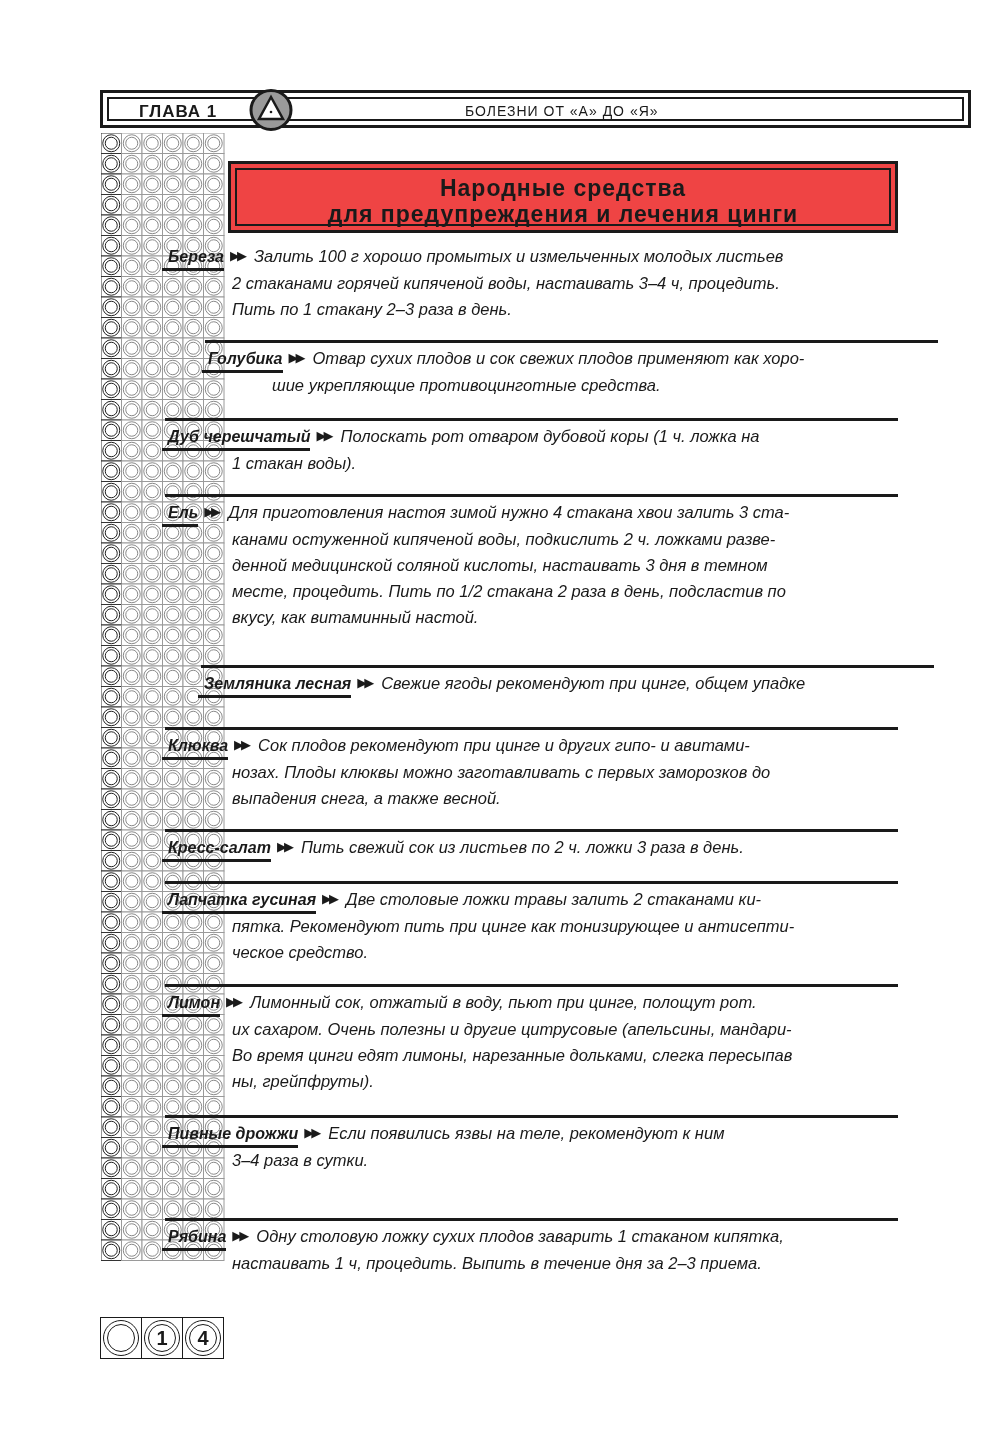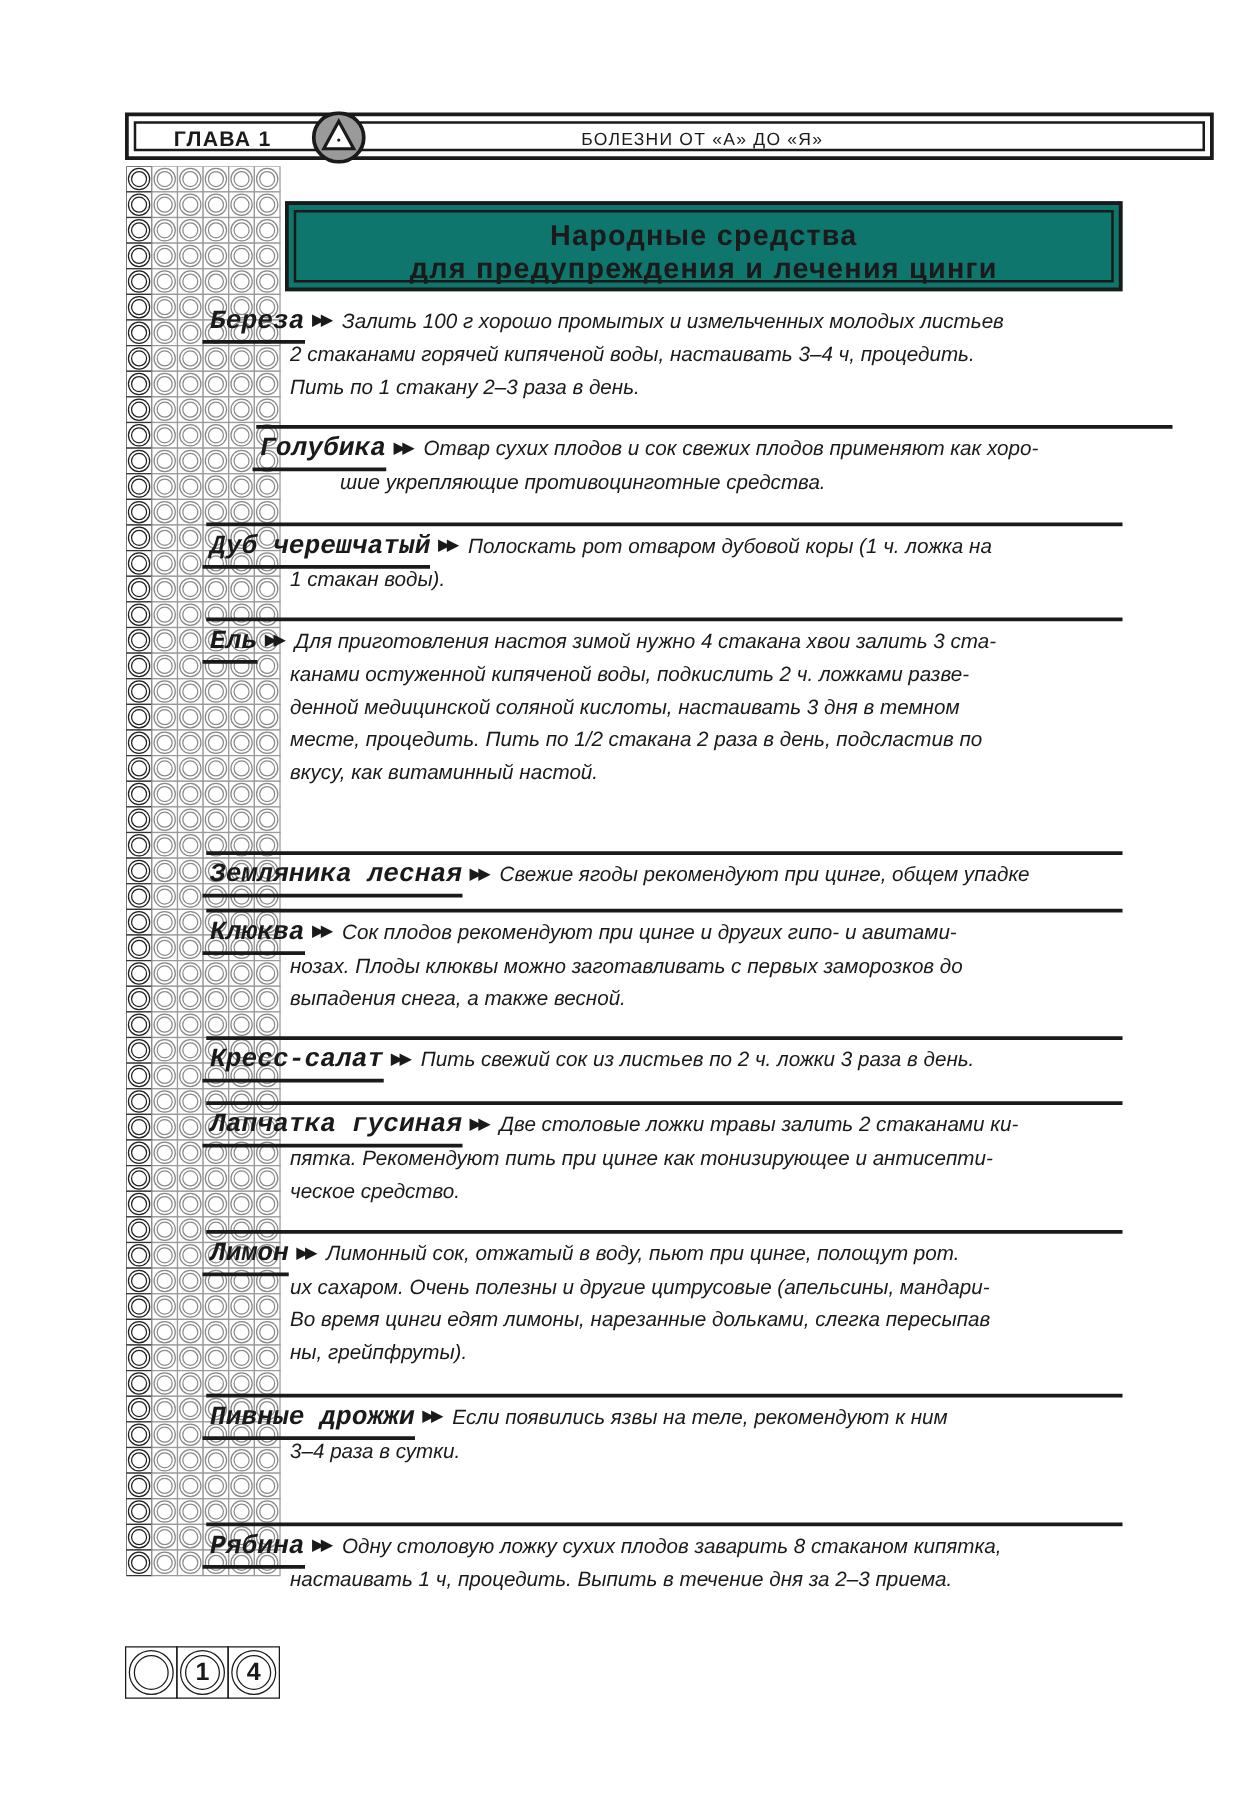--- a/index.html
+++ b/index.html
@@ -16,35 +16,35 @@
   .section-label { position: absolute; left: 356px; top: 4px; font-weight: normal;
                    font-size: 14px; letter-spacing: 1px; }
   .chapter-icon { position: absolute; left: 248px; top: 89px; width: 46px; height: 42px; }
 
   
   .grid { position: absolute; left: 101px; top: 133px; }
   .grid svg { display: block; }
 
   
   .title-box { position: absolute; left: 228px; top: 161px; width: 670px; height: 72px;
-               border: 3px solid #1a1a1a; box-sizing: border-box; background: #0f766e; }
+               border: 3px solid #1a1a1a; box-sizing: border-box; background: #ef4444; }
   .title-inner { position: absolute; left: 4px; top: 4px; right: 4px; bottom: 4px;
                  border: 2px solid #1a1a1a; text-align: center; }
   .title-line { font-weight: bold; font-size: 23px; line-height: 26px; letter-spacing: 1px; }
   .title-line:first-child { margin-top: 5px; }
 
   
   .entry { position: absolute; left: 162px; width: 736px; }
   .entry-rule { height: 3px; background: #1a1a1a; margin-left: 3px; }
   .entry-body { position: relative; font-family: "Liberation Sans", sans-serif;
                 font-style: italic; font-size: 16.5px; line-height: 26px;
                 text-align: justify; padding-top: 2px; }
   .entry-body .line { display: block; white-space: nowrap; }
   .entry-body .indent { padding-left: 70px; }
-  .term { font-weight: bold; font-size: 21px; position: relative; padding-left: 6px; font-family: Liberation Mono, monospace; }
+  .term { font-weight: bold; font-size: 16px; position: relative; padding-left: 6px; }
   .term::after { content: ""; position: absolute; left: 0; right: 0; bottom: -6px;
                  height: 3px; background: #1a1a1a; }
   .arrow { font-style: normal; font-size: 13px; margin: 0 10px 0 6px; letter-spacing: -3px;
            vertical-align: 2px; }
 
   
   .page-num { position: absolute; left: 100px; top: 1317px; display: flex; }
   .page-cell { width: 40px; height: 40px; border: 1px solid #1a1a1a; margin-right: -1px;
                display: flex; align-items: center; justify-content: center; position: relative; }
   .page-cell .ring { position: absolute; width: 34px; height: 34px; border-radius: 50%;
@@ -1755,21 +1755,21 @@
     <div class="entry" style="top: 494px;">
       <div class="entry-rule"></div>
       <div class="entry-body">
         <span class="line"><span class="term">Ель</span><span class="arrow">▶▶</span><span>Для приготовления настоя зимой нужно 4 стакана хвои залить 3 ста-</span></span>
         <span class="line indent">канами остуженной кипяченой воды, подкислить 2 ч. ложками разве-</span>
         <span class="line indent">денной медицинской соляной кислоты, настаивать 3 дня в темном</span>
         <span class="line indent">месте, процедить. Пить по 1/2 стакана 2 раза в день, подсластив по</span>
         <span class="line indent">вкусу, как витаминный настой.</span>
       </div>
     </div>
-    <div class="entry" style="top: 681px;">
+    <div class="entry" style="top: 665px; padding-left: 36px;">
       <div class="entry-rule"></div>
       <div class="entry-body">
         <span class="line"><span class="term">Земляника лесная</span><span class="arrow">▶▶</span><span>Свежие ягоды рекомендуют при цинге, общем упадке</span></span>
       </div>
     </div>
     <div class="entry" style="top: 727px;">
       <div class="entry-rule"></div>
       <div class="entry-body">
         <span class="line"><span class="term">Клюква</span><span class="arrow">▶▶</span><span>Сок плодов рекомендуют при цинге и других гипо- и авитами-</span></span>
         <span class="line indent">нозах. Плоды клюквы можно заготавливать с первых заморозков до</span>
@@ -1802,21 +1802,21 @@
     <div class="entry" style="top: 1115px;">
       <div class="entry-rule"></div>
       <div class="entry-body">
         <span class="line"><span class="term">Пивные дрожжи</span><span class="arrow">▶▶</span><span>Если появились язвы на теле, рекомендуют к ним</span></span>
         <span class="line indent">3–4 раза в сутки.</span>
       </div>
     </div>
     <div class="entry" style="top: 1218px;">
       <div class="entry-rule"></div>
       <div class="entry-body">
-        <span class="line"><span class="term">Рябина</span><span class="arrow">▶▶</span><span>Одну столовую ложку сухих плодов заварить 8 стаканом кипятка,</span></span>
+        <span class="line"><span class="term">Рябина</span><span class="arrow">▶▶</span><span>Одну столовую ложку сухих плодов заварить 1 стаканом кипятка,</span></span>
         <span class="line indent">настаивать 1 ч, процедить. Выпить в течение дня за 2–3 приема.</span>
       </div>
     </div>
   </div>
 
 <div class="page-num">
   <div class="page-cell">
       <span class="ring"></span>
       <span class="ring2"></span>
       <span class="page-digit"></span>

